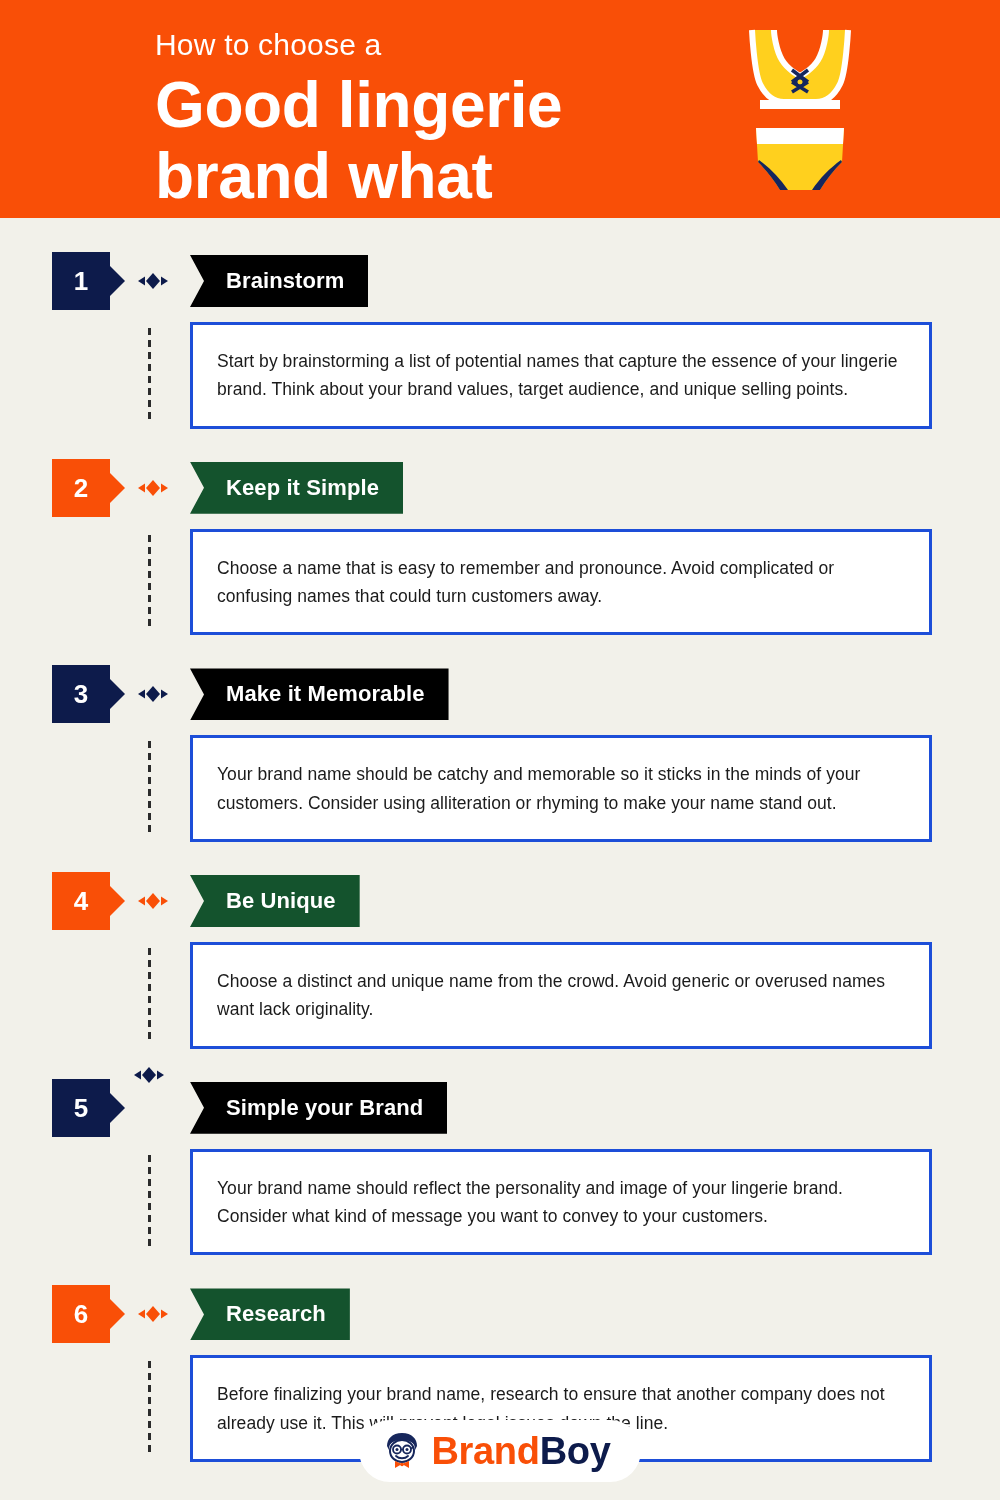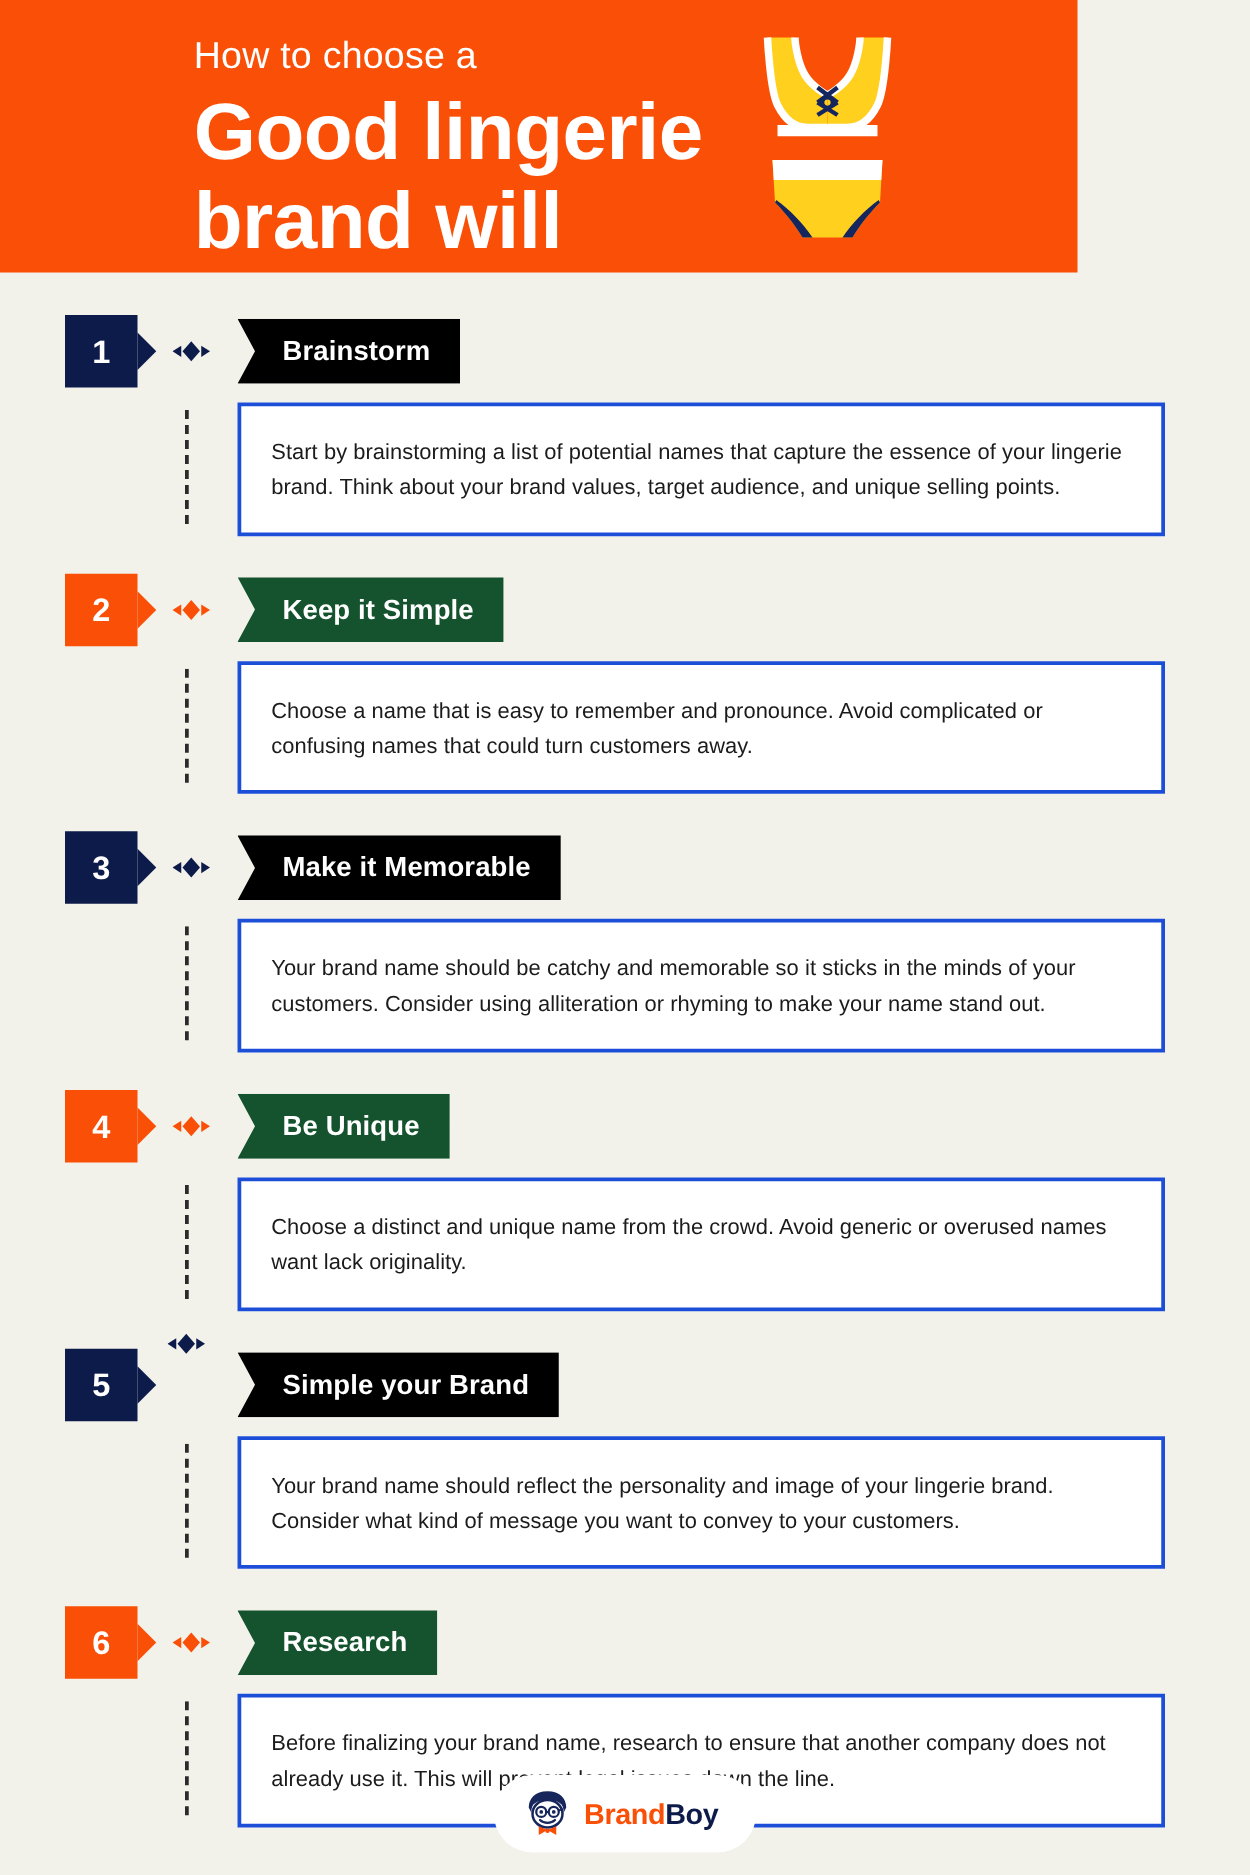--- a/index.html
+++ b/index.html
@@ -18,21 +18,21 @@
   .page {
     position: relative;
     width: 1000px;
     height: 1500px;
     background: #f2f1ea;
   }
 
   
   .header {
     position: relative;
-    width: 862px;
+    width: 1000px;
     height: 218px;
     background: #f94f07;
     overflow: hidden;
   }
 
   .header-text {
     position: absolute;
     left: 155px;
     top: 26px;
     width: 560px;
@@ -195,39 +195,39 @@
     align-items: center;
     gap: 10px;
     background: #ffffff;
     border-radius: 40px;
     padding: 11px 30px 11px 24px;
   }
 
   .logo-mark { width: 38px; height: 40px; display: block; }
 
   .logo-text {
-    font-size: 23px;
+    font-size: 38px;
     font-weight: 700;
     letter-spacing: -0.3px;
     line-height: 1;
   }
   .logo-brand { color: #f94f07; }
   .logo-boy { color: #0d1b4b; }
 </style>
 </head>
 <body>
 
 <div class="page">
 
   <div class="header">
     <div class="header-text">
       <div class="header-kicker">How to choose a</div>
       <div class="header-title">
         <div>Good lingerie</div>
-        <div>brand will</div>
+        <div>brand what</div>
       </div>
     </div>
 
     <div class="header-art">
       <svg viewBox="0 0 140 180" width="140" height="180" aria-hidden="true">
 
         <path d="M22 10 C22 10 24 52 30 64 C36 76 44 82 54 82 L70 82 L70 56 C70 56 58 50 52 40 C46 30 44 14 44 10 Z" fill="#ffd01e"></path>
         <path d="M118 10 C118 10 116 52 110 64 C104 76 96 82 86 82 L70 82 L70 56 C70 56 82 50 88 40 C94 30 96 14 96 10 Z" fill="#ffd01e"></path>
 
         <path d="M22 10 C22 10 24 52 30 64 C36 76 44 82 54 82 L70 82" fill="none" stroke="#ffffff" stroke-width="6"></path>

